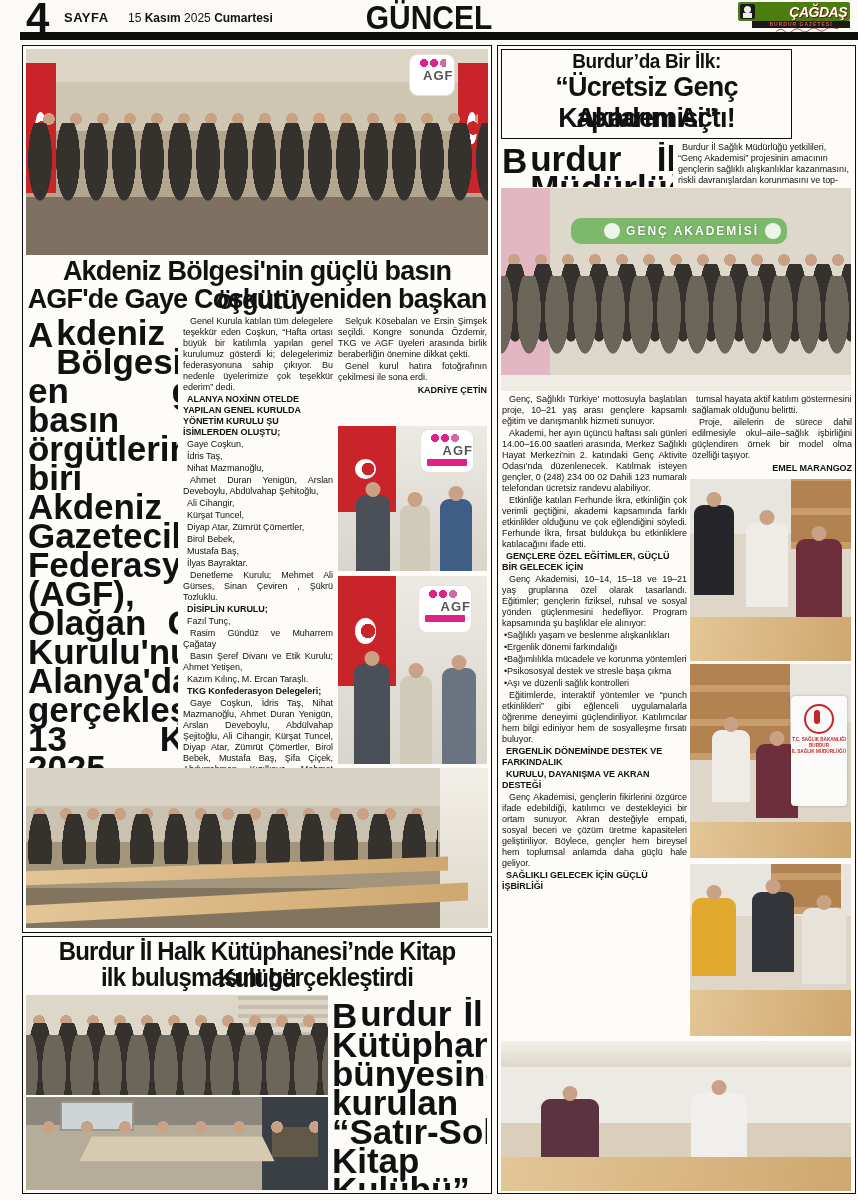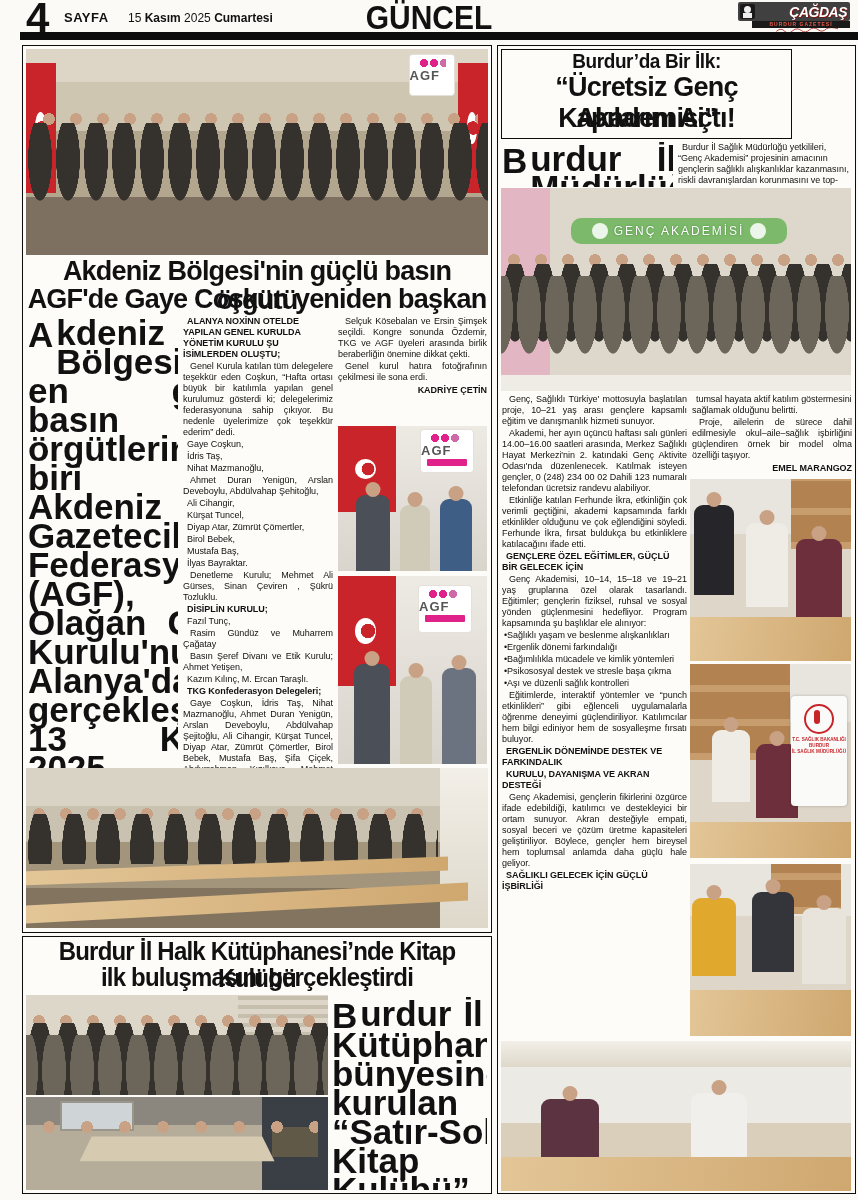--- a/index.html
+++ b/index.html
@@ -8,21 +8,21 @@
 
   
   #hdr{position:absolute;left:0;top:0;width:858px;height:32px;}
   .pgnum{position:absolute;left:26px;top:-6px;font-size:42px;font-weight:900;letter-spacing:-2px;}
   .pglabel{position:absolute;left:64px;top:10px;font-size:13px;font-weight:700;letter-spacing:.5px;}
   .pgdate{position:absolute;left:128px;top:11px;font-size:12px;}
   .pgdate b{font-weight:700;}
   .section-title{position:absolute;left:0;right:0;top:1px;text-align:center;font-size:30px;font-weight:900;
         letter-spacing:0px;transform:scaleY(1.08);}
   .brand{position:absolute;right:8px;top:2px;width:112px;height:30px;}
-  .brand-box{position:absolute;left:0;top:0;width:112px;height:19px;background:#404040;border-radius:2px;
+  .brand-box{position:absolute;left:0;top:0;width:112px;height:19px;background:#4d7c0f;border-radius:2px;
         display:flex;align-items:center;justify-content:flex-end;padding-right:3px;box-sizing:border-box;}
   .brand-name{color:#fff;font-size:14px;font-weight:900;font-style:italic;letter-spacing:-.5px;text-shadow:1px 1px 0 #7a130c;}
   .brand-emblem{position:absolute;left:2px;top:2px;width:15px;height:15px;background:#1a1a1a;border-radius:2px;}
   .brand-emblem::before{content:"";position:absolute;left:4px;top:2px;width:7px;height:7px;border-radius:50%;background:#eee;}
   .brand-emblem::after{content:"";position:absolute;left:3px;top:9px;width:9px;height:5px;background:#eee;}
   .brand-sub{position:absolute;left:14px;top:19px;width:98px;height:7px;background:#1a1a1a;color:#e8594a;
         font-size:5px;font-weight:700;text-align:center;line-height:7px;letter-spacing:1px;}
   .brand-script{position:absolute;left:30px;top:26px;width:80px;height:5px;}
   #hdr-bar{position:absolute;left:20px;top:32px;width:838px;height:8px;background:#0d0d0d;}
 
@@ -67,29 +67,29 @@
         background-size:27px 17px;background-repeat:repeat-x;}
   .bodies{position:absolute;background-image:radial-gradient(ellipse 12px 42px at 14px 36px,#35322e 98%,transparent);
         background-size:28px 84px;background-repeat:repeat-x;}
   .bodies.alt{background-image:radial-gradient(ellipse 12px 42px at 14px 36px,#6b6659 98%,transparent);background-position:14px 6px;}
   .flag{position:absolute;background:#c8242a;}
   .flag::before{content:"";position:absolute;left:30%;top:38%;width:36%;height:24%;border-radius:50%;
         background:radial-gradient(circle at 62% 50%, transparent 38%, #fff 40%);}
   .person{position:absolute;border-radius:9px 9px 0 0;}
   .person::before{content:"";position:absolute;top:-13px;left:50%;transform:translateX(-50%);
         width:15px;height:15px;border-radius:50%;background:#c9a184;}
-  .agf-sign{position:absolute;background:#fff;border-radius:3px;text-align:left;box-shadow:0 0 0 1px #e5e0da;}
+  .agf-sign{position:absolute;background:#fff;border-radius:8px;text-align:right;box-shadow:0 0 0 1px #e5e0da;}
   .agf-logo-txt{font-weight:900;color:#555;font-size:13px;letter-spacing:1px;line-height:14px;}
   .agf-wave{height:8px;margin:4px 8px 2px;background:
         radial-gradient(circle 4px at 6px 4px,#e0218a 98%,transparent),
         radial-gradient(circle 4px at 16px 4px,#e0218a 98%,transparent),
         radial-gradient(circle 4px at 26px 4px,#cf6aa8 98%,transparent);background-repeat:no-repeat;}
   .agf-band{margin:1px 6px;height:7px;background:#e0218a;border-radius:1px;color:#fff;font-size:4px;line-height:7px;font-weight:700;}
-  .genc-banner{position:absolute;background:#7cb96a;border-radius:10px;display:flex;align-items:center;justify-content:center;
-        color:#fff;font-weight:400;font-size:12px;letter-spacing:2px;text-shadow:0 0 2px #3c7a33;}
+  .genc-banner{position:absolute;background:#7cb96a;border-radius:10px;display:flex;align-items:center;justify-content:flex-end;
+        color:#fff;font-weight:700;font-size:12px;letter-spacing:2px;text-shadow:0 0 2px #3c7a33;}
   .genc-banner::before,.genc-banner::after{content:"";width:16px;height:16px;border-radius:50%;background:#fff;
         margin:0 6px;flex:0 0 auto;opacity:.85;}
   .shelf{position:absolute;background:repeating-linear-gradient(0deg,#c79d6d 0 7px,#b28350 7px 34px);}
   .tabletop{position:absolute;background:linear-gradient(100deg,#e3c697,#cfa76f);}
   .saglik-banner{position:absolute;background:#fafaf8;border-radius:4px;text-align:center;padding-top:8px;box-sizing:border-box;
         box-shadow:0 0 3px rgba(0,0,0,.25);}
   .saglik-emblem{width:26px;height:26px;margin:0 auto 3px;border-radius:50%;border:2.5px solid #c8242a;position:relative;}
   .saglik-emblem::before{content:"";position:absolute;left:8px;top:4px;width:6px;height:14px;background:#c8242a;border-radius:3px;}
   .saglik-txt{color:#c8242a;font-size:4.6px;font-weight:700;line-height:6px;}
   .window-strip{position:absolute;background:linear-gradient(#f2efe8,#ded8ca);}
@@ -177,22 +177,22 @@
     </div>
 
     <div id="agf-h1" class="headline">Akdeniz Bölgesi'nin güçlü basın örgütü</div>
     <div id="agf-h2" class="headline">AGF'de Gaye Coşkun yeniden başkan</div>
 
     <div id="agf-c1" class="txtcol">
         <p class="para dropcap" style="text-indent: 0px;"><span class="dropcap">A</span>kdeniz Bölgesi'nin en güçlü basın örgütlerinden biri olan Akdeniz Gazeteciler Federasyonu (AGF), 5. Olağan Genel Kurulu'nu Alanya'da gerçekleştirdi. 13 Kasım 2025 Perşembe günü Noxınn Delux Otel'de yapılan genel kurulda, mevcut başkan Gaye Coşkun yeniden başkan seçilerek güven tazeledi.</p>
         <p class="para normal">Genel kurulda; Antalya Gazeteciler Cemiyeti, Alanya Gazeteciler Cemiyeti, Anamur Gazeteciler, Akdeniz Gazete Sahipleri Derneği, Burdur Gazeteciler Cemiyeti, Isparta Gazeteciler Cemiyeti, İskenderun Gazeteciler Cemiyeti, Hatay Gazeteciler Cemiyeti, Kahramanmaraş Büyükşehir Belediyesi Gazeteciler Cemiyeti, Mersin İnternet Gazeteciler Cemiyeti ve Osmaniye Cebelibereket Gazeteciler Cemiyeti başkan ve delegeleri oy kullandı.</p>
       </div>
     <div id="agf-c2" class="txtcol">
+        <p class="para normal">Genel Kurula katılan tüm delegelere teşekkür eden Coşkun, “Hafta ortası büyük bir katılımla yapılan genel kurulumuz gösterdi ki; delegelerimiz federasyonuna sahip çıkıyor. Bu nedenle üyelerimize çok teşekkür ederim” dedi.</p>
         <p class="para bold">ALANYA NOXİNN OTELDE YAPILAN GENEL KURULDA YÖNETİM KURULU ŞU İSİMLERDEN OLUŞTU;</p>
-        <p class="para normal">Genel Kurula katılan tüm delegelere teşekkür eden Coşkun, “Hafta ortası büyük bir katılımla yapılan genel kurulumuz gösterdi ki; delegelerimiz federasyonuna sahip çıkıyor. Bu nedenle üyelerimize çok teşekkür ederim” dedi.</p>
         <p class="para line">Gaye Coşkun,</p>
         <p class="para line">İdris Taş,</p>
         <p class="para line">Nihat Mazmanoğlu,</p>
         <p class="para normal">Ahmet Duran Yenigün, Arslan Deveboylu, Abdülvahap Şehitoğlu,</p>
         <p class="para line">Ali Cihangir,</p>
         <p class="para line">Kürşat Tuncel,</p>
         <p class="para line">Diyap Atar, Zümrüt Çömertler,</p>
         <p class="para line">Birol Bebek,</p>
         <p class="para line">Mustafa Baş,</p>
         <p class="para line">İlyas Bayraktar.</p>
@@ -291,21 +291,21 @@
     </div>
 
     <div id="genc-main" class="txtcol">
         <p class="para normal">Genç, Sağlıklı Türkiye' mottosuyla başlatılan proje, 10–21 yaş arası gençlere kapsamlı eğitim ve danışmanlık hizmeti sunuyor.</p>
         <p class="para normal">Akademi, her ayın üçüncü haftası salı günleri 14.00–16.00 saatleri arasında, Merkez Sağlıklı Hayat Merkezi'nin 2. katındaki Genç Aktivite Odası'nda düzenlenecek. Katılmak isteyen gençler, 0 (248) 234 00 02 Dahili 123 numaralı telefondan ücretsiz randevu alabiliyor.</p>
         <p class="para normal">Etkinliğe katılan Ferhunde İkra, etkinliğin çok verimli geçtiğini, akademi kapsamında farklı etkinlikler olduğunu ve çok eğlendiğini söyledi. Ferhunde İkra, fırsat buldukça bu etkinliklere katılacağını ifade etti.</p>
         <p class="para bold">GENÇLERE ÖZEL EĞİTİMLER, GÜÇLÜ BİR GELECEK İÇİN</p>
         <p class="para normal">Genç Akademisi, 10–14, 15–18 ve 19–21 yaş gruplarına özel olarak tasarlandı. Eğitimler; gençlerin fiziksel, ruhsal ve sosyal yönden güçlenmesini hedefliyor. Program kapsamında şu başlıklar ele alınıyor:</p>
         <p class="para bullet">•Sağlıklı yaşam ve beslenme alışkanlıkları</p>
         <p class="para bullet">•Ergenlik dönemi farkındalığı</p>
-        <p class="para bullet">•Bağımlılıkla mücadele ve kimlik yöntemleri</p>
+        <p class="para bullet">•Bağımlılıkla mücadele ve korunma yöntemleri</p>
         <p class="para bullet">•Psikososyal destek ve stresle başa çıkma</p>
         <p class="para bullet">•Aşı ve düzenli sağlık kontrolleri</p>
         <p class="para normal">Eğitimlerde, interaktif yöntemler ve “punch etkinlikleri” gibi eğlenceli uygulamalarla öğrenme deneyimi güçlendiriliyor. Katılımcılar hem bilgi ediniyor hem de sosyalleşme fırsatı buluyor.</p>
         <p class="para bold">ERGENLİK DÖNEMİNDE DESTEK VE FARKINDALIK</p>
         <p class="para bold">KURULU, DAYANIŞMA VE AKRAN DESTEĞİ</p>
         <p class="para normal">Genç Akademisi, gençlerin fikirlerini özgürce ifade edebildiği, katılımcı ve destekleyici bir ortam sunuyor. Akran desteğiyle empati, sosyal beceri ve çözüm üretme kapasiteleri geliştiriliyor. Böylece, gençler hem bireysel hem toplumsal anlamda daha güçlü hale geliyor.</p>
         <p class="para bold">SAĞLIKLI GELECEK İÇİN GÜÇLÜ İŞBİRLİĞİ</p>
       </div>
     <div id="genc-side" class="txtcol">
         <p class="para line">tumsal hayata aktif katılım göstermesini sağlamak olduğunu belirtti.</p>

